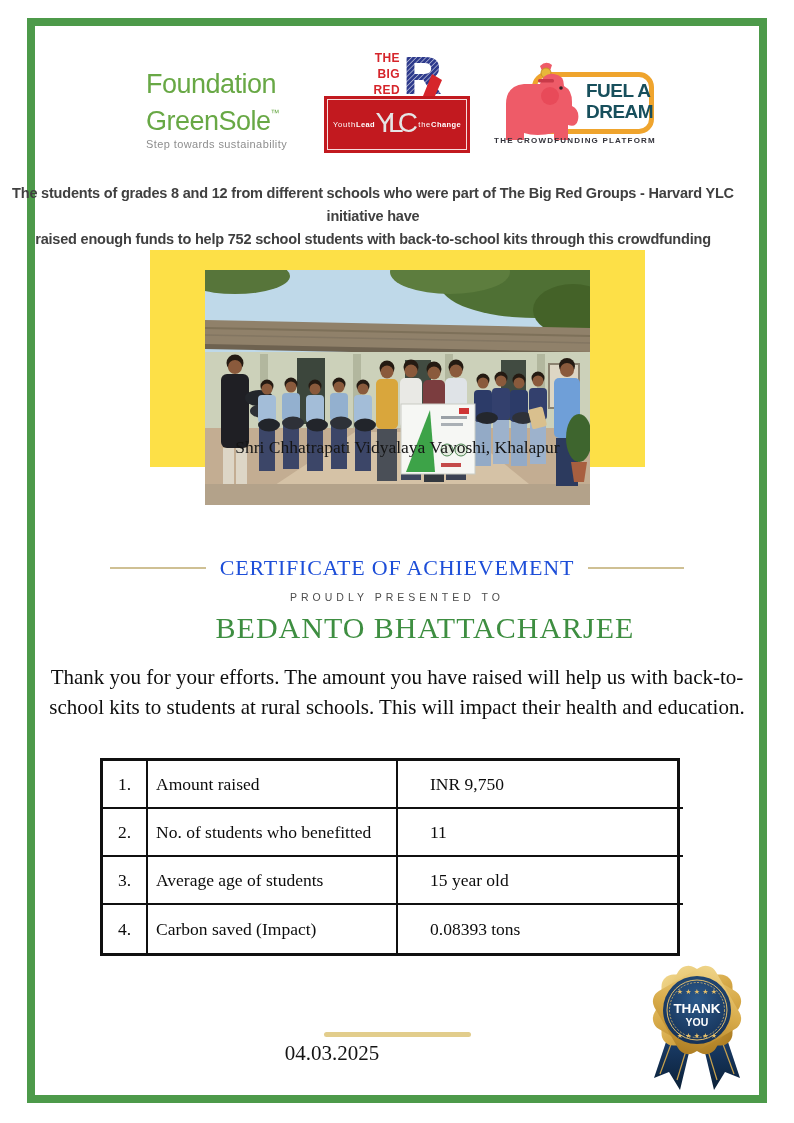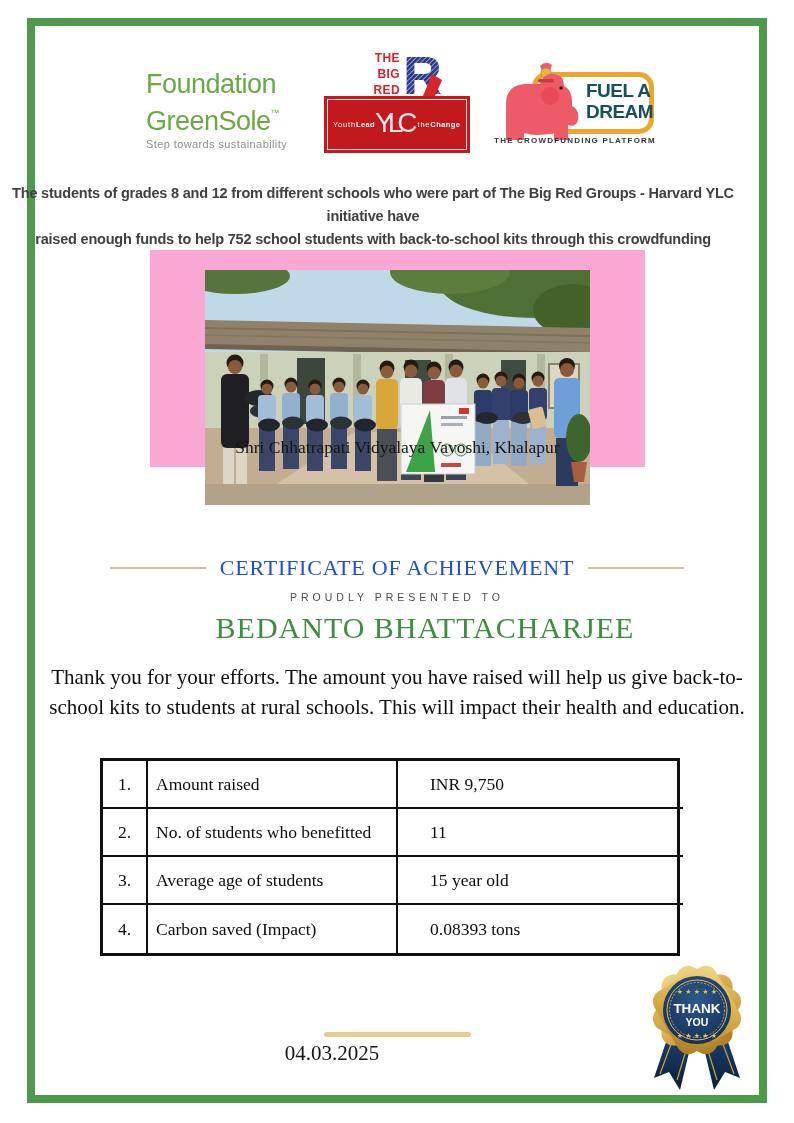--- a/index.html
+++ b/index.html
@@ -12,21 +12,21 @@
   
   .greensole{position:absolute;left:146px;top:70px;font-family:"Liberation Sans",sans-serif;}
   .gs-name{font-size:27px;line-height:29px;color:#68a845;letter-spacing:-0.5px;}
   .gs-name sup{font-size:9px;vertical-align:14px;}
   .gs-tag{font-size:11px;color:#8e8e8e;letter-spacing:0.4px;margin-top:2px;}
 
   .brg{position:absolute;left:352px;top:50px;display:flex;align-items:flex-start;gap:4px;}
   .brg-words{font-family:"Liberation Sans",sans-serif;font-weight:bold;font-size:12px;
              line-height:16px;color:#d6252b;text-align:right;letter-spacing:0.4px;width:48px;}
   .ylc-banner{position:absolute;left:324px;top:96px;width:146px;height:57px;background:#c2191f;
-              display:flex;align-items:center;padding:4px 9px;box-sizing:border-box;}
+              display:flex;justify-content:space-between;align-items:center;padding:4px 9px;box-sizing:border-box;}
   .ylc-inner{position:absolute;inset:3px;border:1.5px solid rgba(255,255,255,0.85);pointer-events:none;}
   .ylc-side{font-family:"Liberation Sans",sans-serif;font-size:7.5px;color:#fff;letter-spacing:0.8px;white-space:nowrap;}
   .ylc-side b{letter-spacing:0.4px;}
   .ylc-big{font-family:Liberation Sans, sans-serif;font-size:28px;color:#e5e5e5;letter-spacing:-6px;
            margin-top:-4px;padding-right:6px;}
 
   .fad{position:absolute;left:494px;top:62px;width:162px;height:90px;}
   .fad-frame{position:absolute;left:38px;top:10px;width:112px;height:52px;border:5px solid #efa42d;
              border-radius:15px;box-sizing:content-box;background:#fff;}
   .fad-title{position:absolute;left:92px;top:18px;font-family:"Liberation Sans",sans-serif;
@@ -34,21 +34,21 @@
   .fad-tag{position:absolute;left:0;top:74px;width:162px;text-align:center;white-space:nowrap;
            font-family:"Liberation Sans",sans-serif;font-weight:bold;font-size:8px;
            letter-spacing:1.2px;color:#33333b;}
 
   
   .intro{position:absolute;left:0;top:182px;width:746px;text-align:center;
          font-family:"Liberation Sans",sans-serif;font-weight:bold;font-size:14.5px;
          line-height:23px;color:#404040;letter-spacing:-0.2px;}
 
   
-  .photo-box{position:absolute;left:150px;top:250px;width:495px;height:217px;background:#f9a8d4;}
+  .photo-box{position:absolute;left:150px;top:250px;width:495px;height:217px;background:#fde047;}
   .caption{position:absolute;left:0;bottom:9px;width:100%;text-align:center;font-size:17.5px;color:#151515;}
 
   
   .heading-row{position:absolute;left:110px;top:555px;width:574px;display:flex;align-items:center;gap:14px;}
   .hline{flex:1;height:2px;background:#cfc094;}
   .heading-text{font-size:22px;color:#1d4ed8;letter-spacing:0.8px;white-space:nowrap;}
   .presented{position:absolute;left:0;top:591px;width:794px;text-align:center;
              font-family:"Liberation Sans",sans-serif;font-size:10.5px;letter-spacing:4px;
              color:#4c4c4c;font-weight:500;}
   .recipient{position:absolute;left:0;top:611px;width:794px;text-align:center;
@@ -254,21 +254,21 @@
   </div>
 
   <div class="heading-row">
     <div class="hline"></div>
     <div class="heading-text">CERTIFICATE OF ACHIEVEMENT</div>
     <div class="hline"></div>
   </div>
   <div class="presented">PROUDLY PRESENTED TO</div>
   <div class="recipient">BEDANTO BHATTACHARJEE</div>
   <div class="message">
-    <div>Thank you for your efforts. The amount you have raised will help us give back-to-</div>
+    <div>Thank you for your efforts. The amount you have raised will help us with back-to-</div>
     <div>school kits to students at rural schools. This will impact their health and education.</div>
   </div>
 
   <div class="info-table">
     <div class="tc tc-num">1.</div>
     <div class="tc tc-label">Amount raised</div>
     <div class="tc tc-value">INR 9,750</div>
     <div class="tc tc-num">2.</div>
     <div class="tc tc-label">No. of students who benefitted</div>
     <div class="tc tc-value">11</div>

